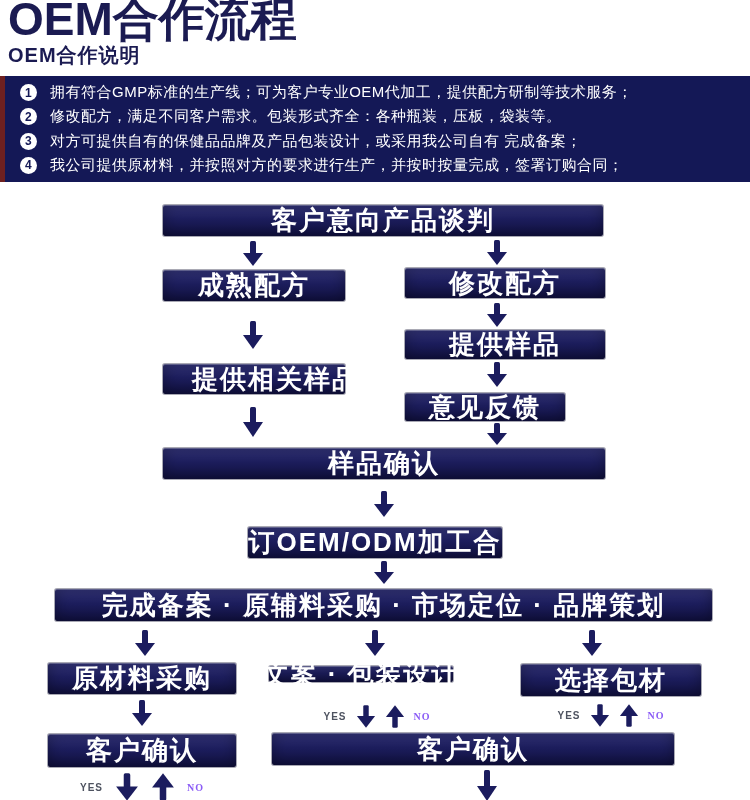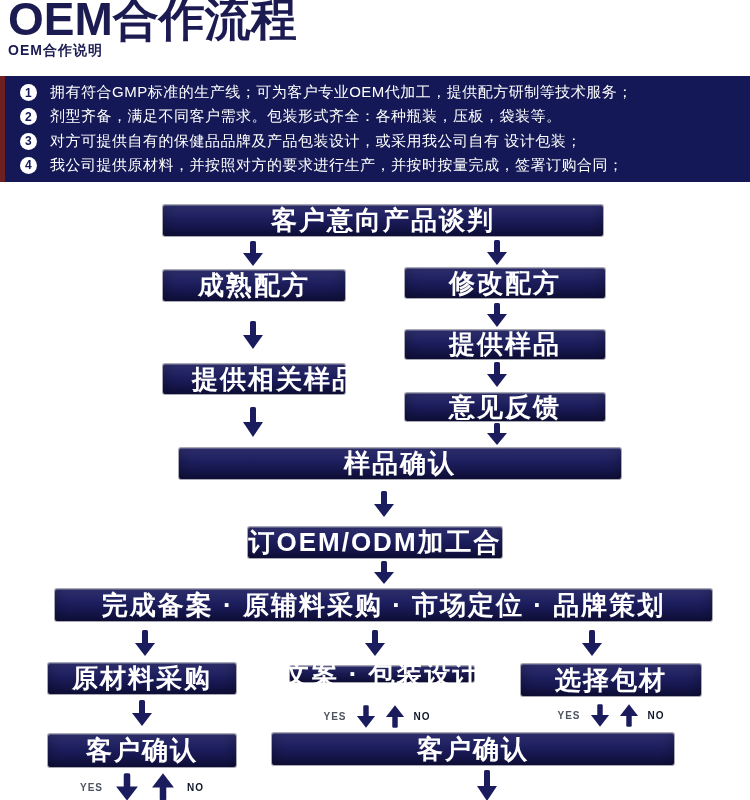--- a/index.html
+++ b/index.html
@@ -7,21 +7,21 @@
     position:relative;width:750px;height:800px;overflow:hidden;background:#fff;
     font-family:"Liberation Sans","DejaVu Sans",sans-serif;
   }
   
   .title{
     position:absolute;left:8px;top:-6px;
     font-size:46px;font-weight:900;color:#1b1b52;letter-spacing:0px;line-height:1.1;
   }
   .subtitle{
     position:absolute;left:8px;top:42px;
-    font-size:14px;font-weight:900;color:#1b1b52;letter-spacing:1px;
+    font-size:20px;font-weight:900;color:#1b1b52;letter-spacing:1px;
   }
   
   .banner{
     position:absolute;left:0;top:76px;width:750px;height:106px;
     background:#141856;
     display:flex;flex-direction:column;justify-content:space-evenly;
     box-sizing:border-box;padding:2px 10px 2px 0;
   }
   .stripe{
     position:absolute;left:0;top:0;width:5px;height:106px;background:#6e2020;
@@ -47,45 +47,45 @@
   .ar{position:absolute;}
   .ar svg{display:block;}
   .ar svg rect,.ar svg polygon{fill:#1b1c5e;}
   .up{transform:rotate(180deg);}
   
   .yn{
     position:absolute;display:flex;align-items:center;justify-content:center;gap:9px;
     font-size:10px;font-weight:bold;letter-spacing:1px;
   }
   .yn .yes{color:#4e5360;}
-  .yn .no{color:#0f172a;}
+  .yn .no{color:#8b5cf6;font-family:Liberation Serif, serif;}
   .yn svg rect,.yn svg polygon{fill:#1b1c5e;}
   .yn svg{display:block;}
 </style>
 </head>
 <body>
 
 <div class="page">
 
   <div class="title">OEM合作流程</div>
   <div class="subtitle">OEM合作说明</div>
 
   <div class="banner">
     <div class="stripe"></div>
     <div class="note">
       <span class="badge">1</span>
       <span>拥有符合GMP标准的生产线；可为客户专业OEM代加工，提供配方研制等技术服务；</span>
     </div>
     <div class="note">
       <span class="badge">2</span>
-      <span>剂型齐备，满足不同客户需求。包装形式齐全：各种瓶装，压板，袋装等。</span>
+      <span>修改配方，满足不同客户需求。包装形式齐全：各种瓶装，压板，袋装等。</span>
     </div>
     <div class="note">
       <span class="badge">3</span>
-      <span>对方可提供自有的保健品品牌及产品包装设计，或采用我公司自有 设计包装；</span>
+      <span>对方可提供自有的保健品品牌及产品包装设计，或采用我公司自有 完成备案；</span>
     </div>
     <div class="note">
       <span class="badge">4</span>
       <span>我公司提供原材料，并按照对方的要求进行生产，并按时按量完成，签署订购合同；</span>
     </div>
   </div>
 
   <div class="fb" style="left:163px;top:205px;width:440px;height:31px;">客户意向产品谈判</div>
 
   <div class="ar" style="left:242px;top:240px;">
@@ -120,36 +120,36 @@
   <div class="fb" style="left:405px;top:330px;width:200px;height:29px;">提供样品</div>
 
   <div class="ar" style="left:486px;top:361px;">
     <svg width="22" height="27" viewBox="0 0 22 27">
         <rect x="8" y="1" width="6" height="14" rx="1.5"></rect>
         <polygon points="11,26 1,13 21,13"></polygon>
       </svg>
   </div>
 
   <div class="fb" style="left:163px;top:364px;width:182px;height:30px;padding-left:44px;">提供相关样品</div>
-  <div class="fb" style="left:405px;top:393px;width:200px;height:28px;">意见反馈</div>
+  <div class="fb" style="left:405px;top:393px;width:160px;height:28px;">意见反馈</div>
 
   <div class="ar" style="left:242px;top:406px;">
     <svg width="22" height="32" viewBox="0 0 22 32">
         <rect x="8" y="1" width="6" height="17" rx="1.5"></rect>
         <polygon points="11,31 1,16 21,16"></polygon>
       </svg>
   </div>
   <div class="ar" style="left:486px;top:422px;">
     <svg width="22" height="24" viewBox="0 0 22 24">
         <rect x="8" y="1" width="6" height="12" rx="1.5"></rect>
         <polygon points="11,23 1,11 21,11"></polygon>
       </svg>
   </div>
 
-  <div class="fb" style="left:163px;top:448px;width:442px;height:31px;margin-left:16px;">样品确认</div>
+  <div class="fb" style="left:163px;top:448px;width:442px;height:31px;">样品确认</div>
 
   <div class="ar" style="left:373px;top:490px;">
     <svg width="22" height="28" viewBox="0 0 22 28">
         <rect x="8" y="1" width="6" height="15" rx="1.5"></rect>
         <polygon points="11,27 1,14 21,14"></polygon>
       </svg>
   </div>
 
   <div class="fb" style="left:248px;top:527px;width:254px;height:31px;">签订OEM/ODM加工合同</div>
 
@@ -175,21 +175,21 @@
       </svg>
   </div>
   <div class="ar" style="left:581px;top:629px;">
     <svg width="22" height="28" viewBox="0 0 22 28">
         <rect x="8" y="1" width="6" height="15" rx="1.5"></rect>
         <polygon points="11,27 1,14 21,14"></polygon>
       </svg>
   </div>
 
   <div class="fb" style="left:48px;top:663px;width:188px;height:31px;">原材料采购</div>
-  <div class="fb" style="left:290px;top:666px;width:184px;height:16px;">文案 · 包装设计</div>
+  <div class="fb" style="left:269px;top:666px;width:184px;height:16px;">文案 · 包装设计</div>
   <div class="fb" style="left:521px;top:664px;width:180px;height:32px;">选择包材</div>
 
   <div class="ar" style="left:131px;top:699px;">
     <svg width="22" height="28" viewBox="0 0 22 28">
         <rect x="8" y="1" width="6" height="15" rx="1.5"></rect>
         <polygon points="11,27 1,14 21,14"></polygon>
       </svg>
   </div>
 
   <div class="yn" style="left:285px;top:701px;width:184px;height:30px;">

